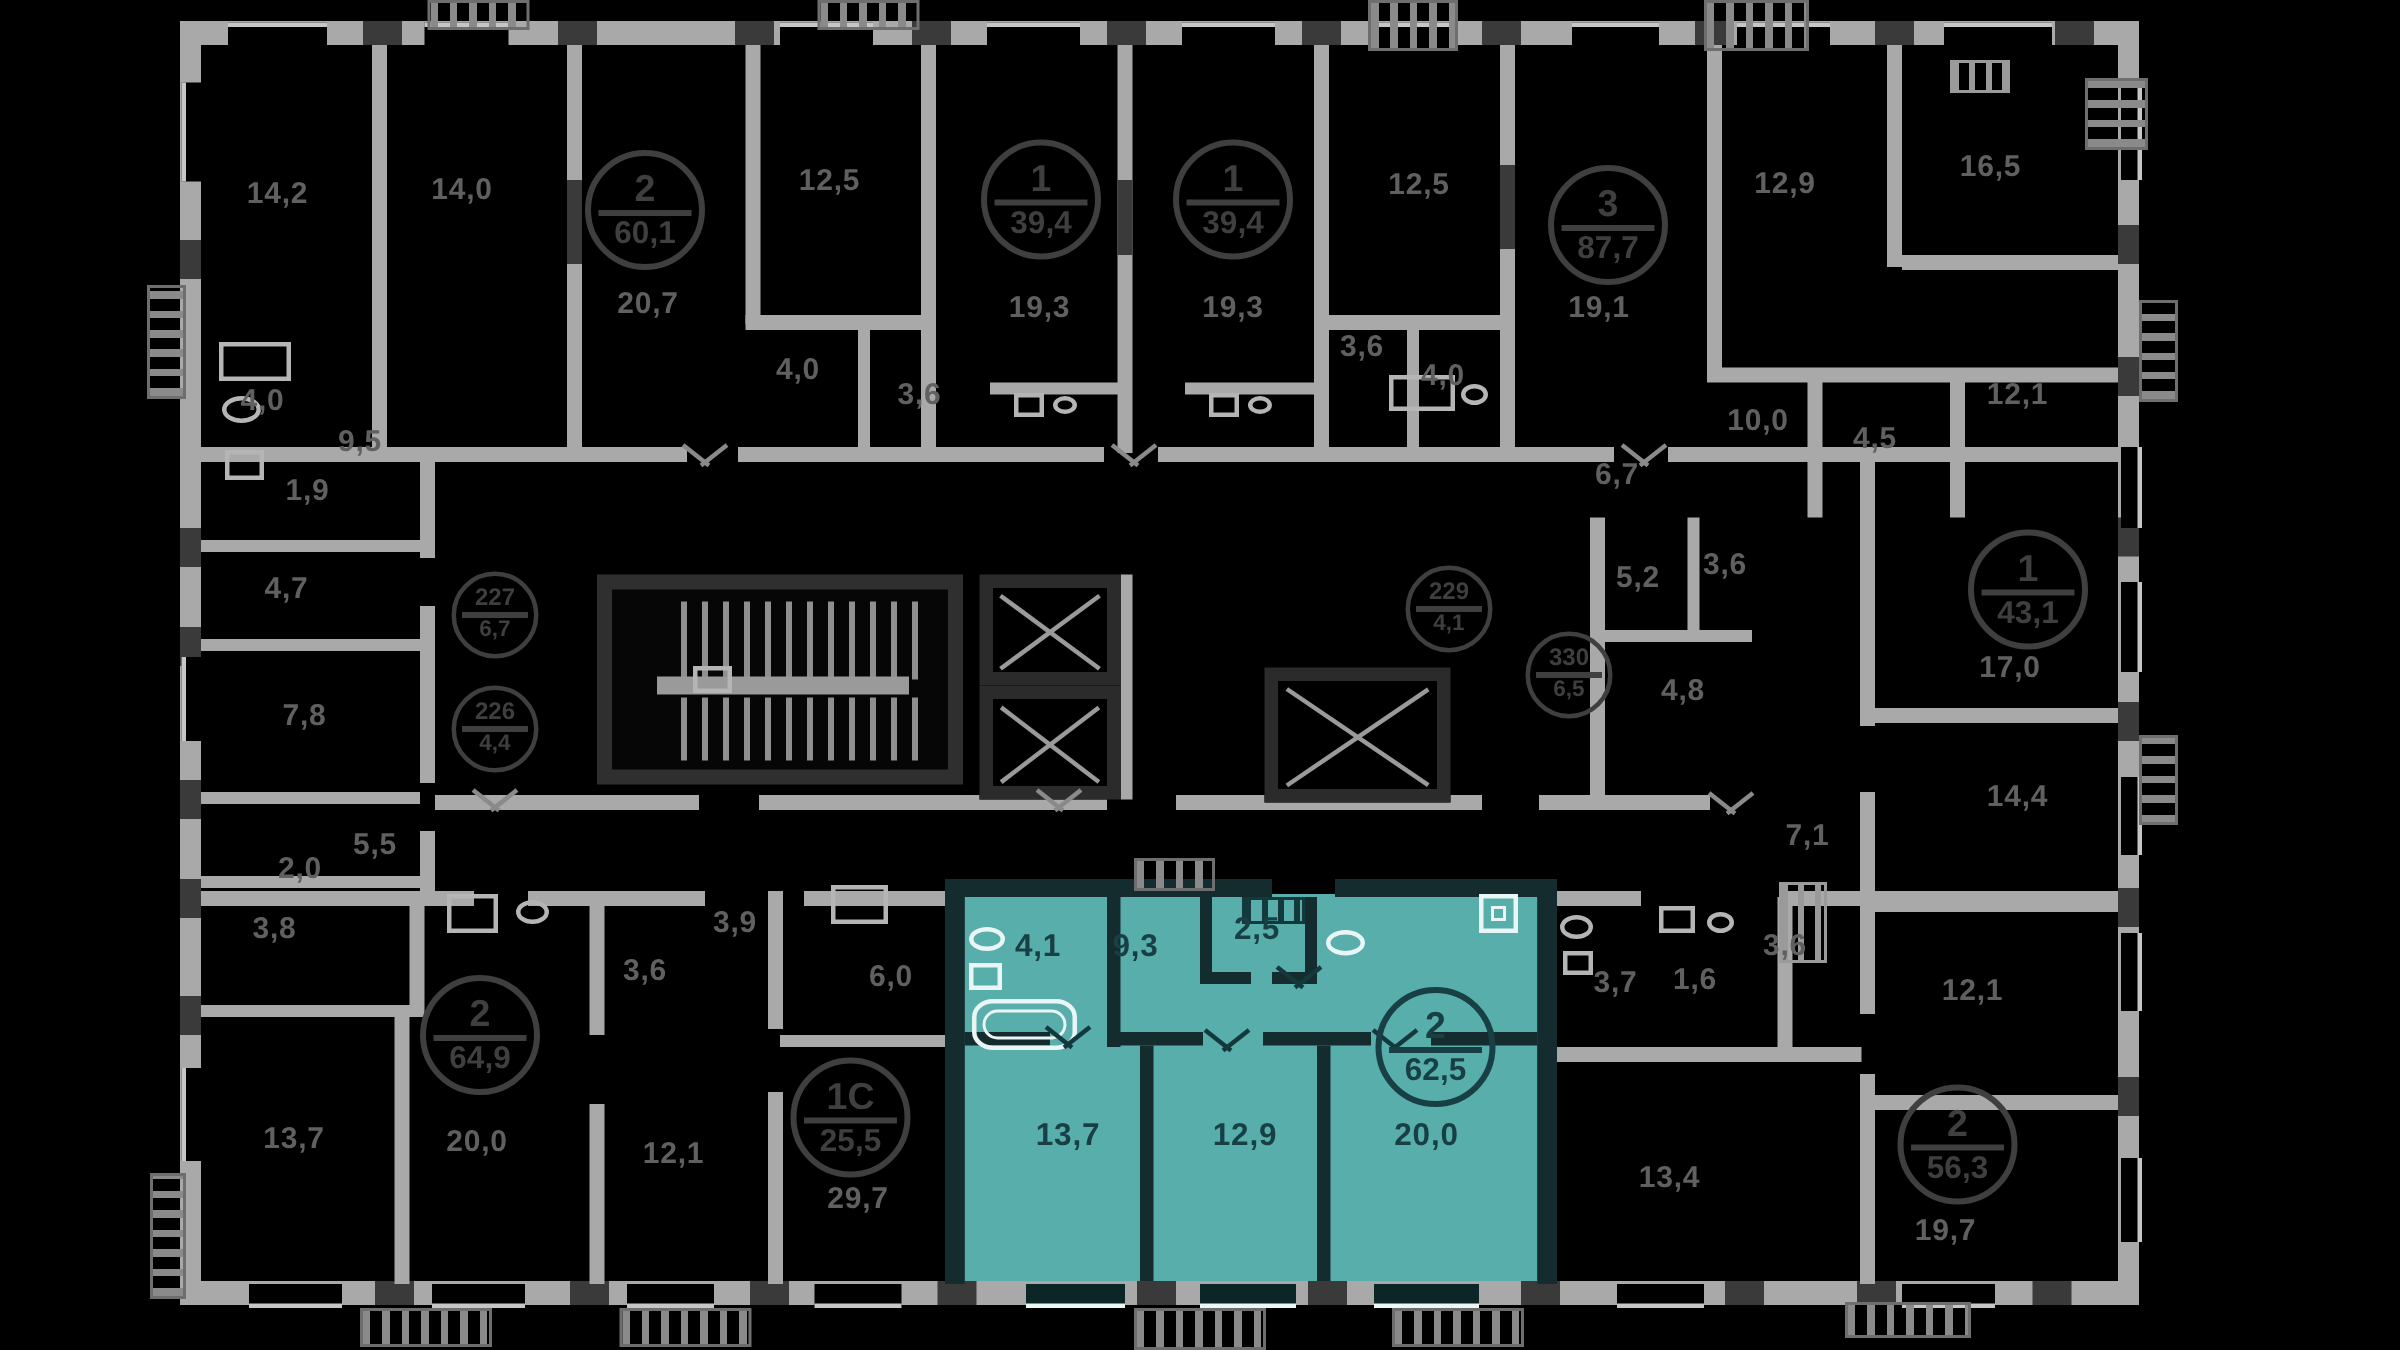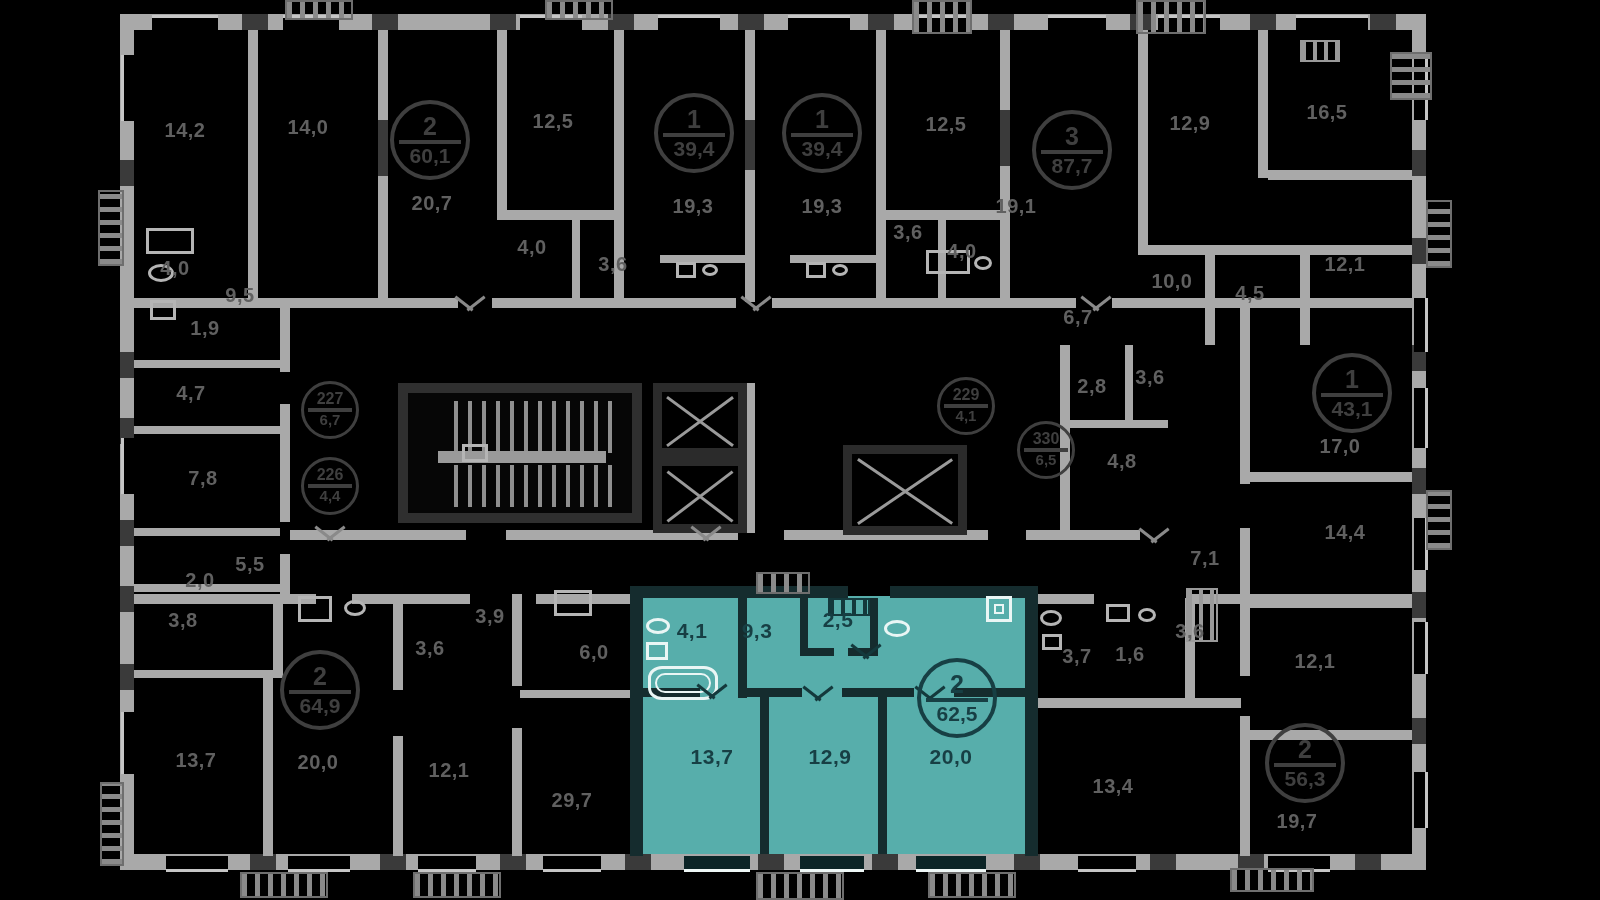--- a/index.html
+++ b/index.html
@@ -327,20 +327,25 @@
       <div class="badge lg dark" style="left: 1352px; top: 393px;">
         <div class="bt">1</div>
         <div class="dv"></div>
         <div class="bb">43,1</div>
       </div>
       <div class="badge lg dark" style="left: 320px; top: 690px;">
         <div class="bt">2</div>
         <div class="dv"></div>
         <div class="bb">64,9</div>
       </div>
+      <div class="badge lg dark" style="left: 567px; top: 745px;">
+        <div class="bt">1С</div>
+        <div class="dv"></div>
+        <div class="bb">25,5</div>
+      </div>
       <div class="badge lg tealb" style="left: 957px; top: 698px;">
         <div class="bt">2</div>
         <div class="dv"></div>
         <div class="bb">62,5</div>
       </div>
       <div class="badge lg dark" style="left: 1305px; top: 763px;">
         <div class="bt">2</div>
         <div class="dv"></div>
         <div class="bb">56,3</div>
       </div>
@@ -373,33 +378,33 @@
       <span class="room-label" style="left: 532px; top: 247px;">4,0</span>
       <span class="room-label" style="left: 613px; top: 264px;">3,6</span>
       <span class="room-label" style="left: 240px; top: 295px;">9,5</span>
       <span class="room-label" style="left: 175px; top: 268px;">4,0</span>
       <span class="room-label" style="left: 205px; top: 328px;">1,9</span>
       <span class="room-label" style="left: 693px; top: 206px;">19,3</span>
       <span class="room-label" style="left: 822px; top: 206px;">19,3</span>
       <span class="room-label" style="left: 946px; top: 124px;">12,5</span>
       <span class="room-label" style="left: 908px; top: 232px;">3,6</span>
       <span class="room-label" style="left: 962px; top: 251px;">4,0</span>
-      <span class="room-label" style="left: 1016px; top: 206px;">19,1</span>
+      <span class="room-label" style="left: 1066px; top: 206px;">19,1</span>
       <span class="room-label" style="left: 1078px; top: 317px;">6,7</span>
       <span class="room-label" style="left: 1190px; top: 123px;">12,9</span>
       <span class="room-label" style="left: 1327px; top: 112px;">16,5</span>
       <span class="room-label" style="left: 1172px; top: 281px;">10,0</span>
       <span class="room-label" style="left: 1250px; top: 293px;">4,5</span>
       <span class="room-label" style="left: 1345px; top: 264px;">12,1</span>
       <span class="room-label" style="left: 191px; top: 393px;">4,7</span>
       <span class="room-label" style="left: 203px; top: 478px;">7,8</span>
       <span class="room-label" style="left: 200px; top: 580px;">2,0</span>
       <span class="room-label" style="left: 250px; top: 564px;">5,5</span>
       <span class="room-label" style="left: 183px; top: 620px;">3,8</span>
-      <span class="room-label" style="left: 1092px; top: 386px;">2,8</span>
+      <span class="room-label" style="left: 1092px; top: 386px;">5,2</span>
       <span class="room-label" style="left: 1150px; top: 377px;">3,6</span>
       <span class="room-label" style="left: 1122px; top: 461px;">4,8</span>
       <span class="room-label" style="left: 1205px; top: 558px;">7,1</span>
       <span class="room-label" style="left: 1340px; top: 446px;">17,0</span>
       <span class="room-label" style="left: 1345px; top: 532px;">14,4</span>
       <span class="room-label" style="left: 196px; top: 760px;">13,7</span>
       <span class="room-label" style="left: 318px; top: 762px;">20,0</span>
       <span class="room-label" style="left: 430px; top: 648px;">3,6</span>
       <span class="room-label" style="left: 490px; top: 616px;">3,9</span>
       <span class="room-label" style="left: 449px; top: 770px;">12,1</span>

